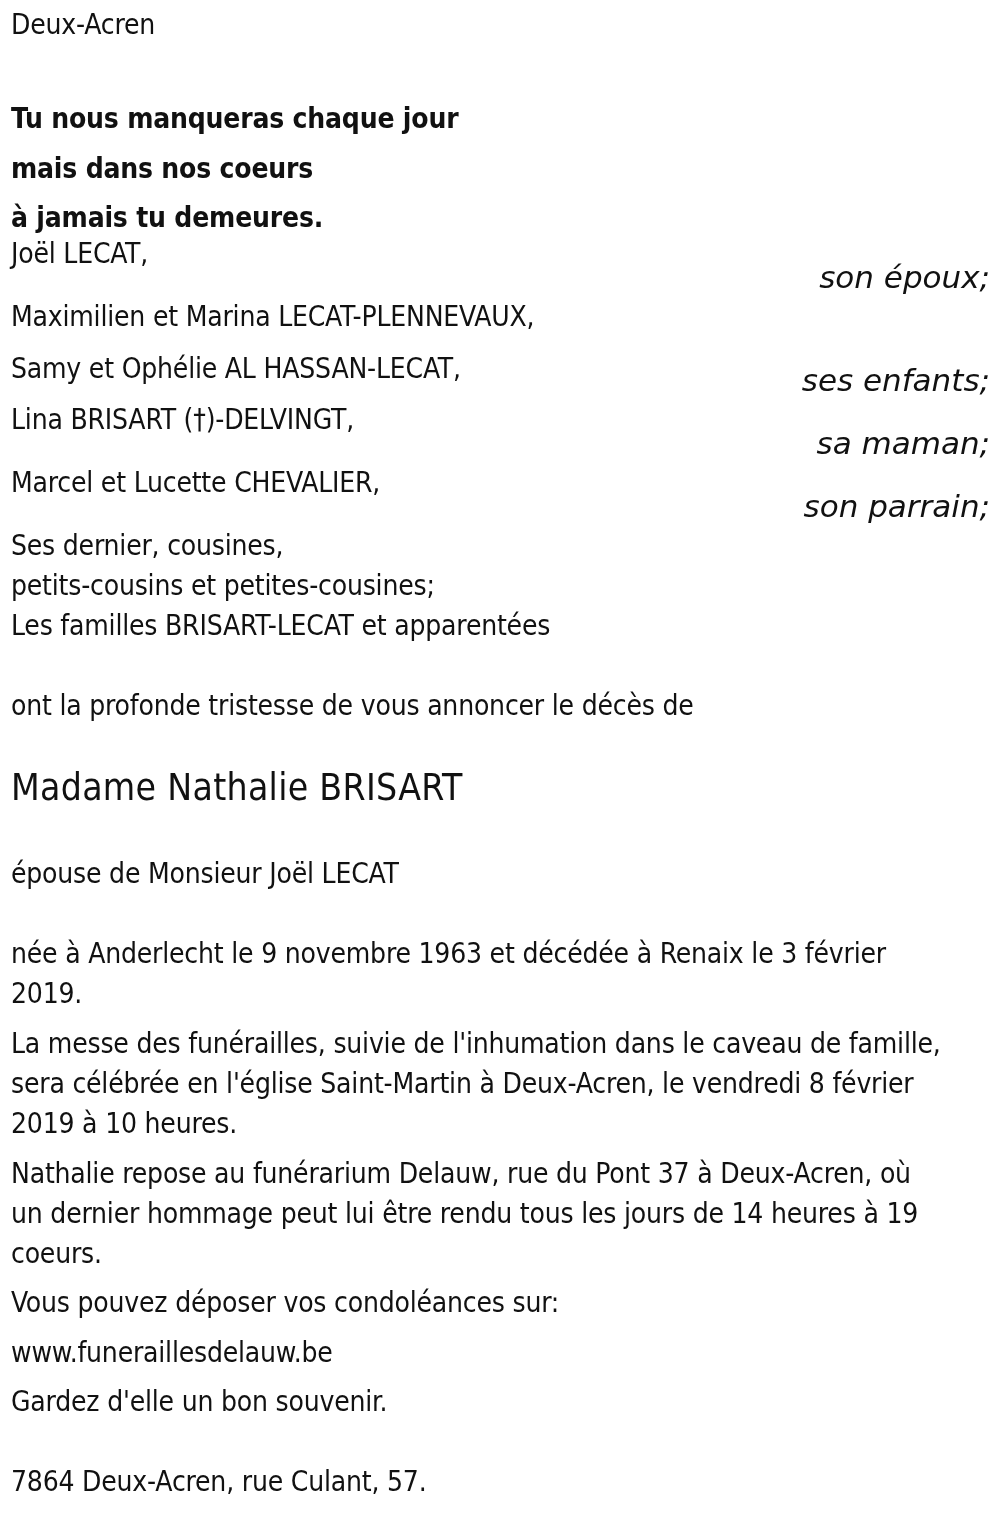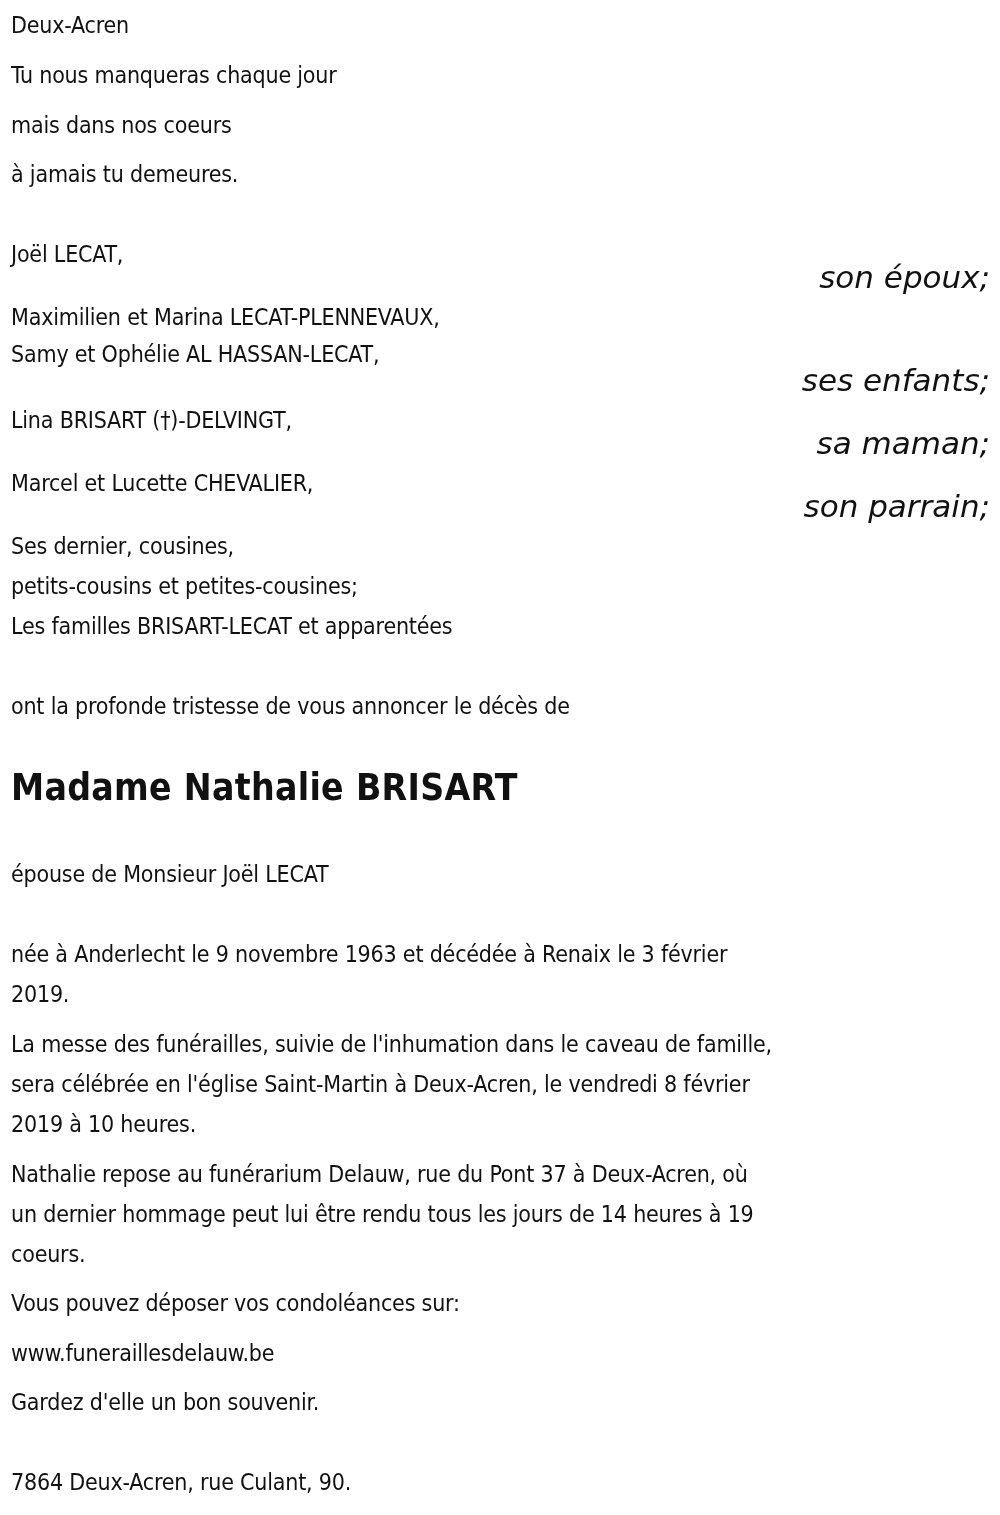--- a/index.html
+++ b/index.html
@@ -2,45 +2,45 @@
 <html><head>
   <meta charset="utf-8">
   <style>
     html, body { margin: 0; padding: 0; background: #ffffff; }
     body {
       width: 1000px; height: 1515px; position: relative; overflow: hidden;
       font-family: "DejaVu Sans", sans-serif; color: #111111;
     }
     .line {
       position: absolute; left: 11px; white-space: nowrap;
-      font-size: 23px; line-height: 30px; letter-spacing: -0.2px;
+      font-size: 28px; line-height: 30px; letter-spacing: -0.2px;
       font-stretch: condensed;
     }
-    .bold { font-weight: normal; }
+    .bold { font-weight: bold; margin-top: 44px; }
     .right {
       position: absolute; right: 10px; left: auto; white-space: nowrap;
       font-size: 31px; line-height: 28px; font-style: italic;
     }
-    .title { font-size: 37px; line-height: 44px; font-weight: bold; letter-spacing: 0.3px; }
+    .title { font-size: 37px; line-height: 44px; font-weight: normal; letter-spacing: 0.3px; }
   </style>
 </head>
 <body>
 
 <div>
   <div class="line" style="top:10px">Deux-Acren</div>
 
   <div class="line bold" style="top:60px">Tu nous manqueras chaque jour</div>
   <div class="line bold" style="top:110px">mais dans nos coeurs</div>
   <div class="line bold" style="top:159px">à jamais tu demeures.</div>
 
   <div class="line" style="top:239px">Joël LECAT,</div>
   <div class="right" style="top:263px">son époux;</div>
 
   <div class="line" style="top:302px">Maximilien et Marina LECAT-PLENNEVAUX,</div>
-  <div class="line" style="top:339px">Samy et Ophélie AL HASSAN-LECAT,</div>
+  <div class="line" style="top:354px">Samy et Ophélie AL HASSAN-LECAT,</div>
   <div class="right" style="top:366px">ses enfants;</div>
 
   <div class="line" style="top:405px">Lina BRISART (†)-DELVINGT,</div>
   <div class="right" style="top:429px">sa maman;</div>
 
   <div class="line" style="top:468px">Marcel et Lucette CHEVALIER,</div>
   <div class="right" style="top:492px">son parrain;</div>
 
   <div class="line" style="top:531px">Ses dernier, cousines,</div>
   <div class="line" style="top:571px">petits-cousins et petites-cousines;</div>
@@ -60,14 +60,14 @@
   <div class="line" style="top:1109px">2019 à 10 heures.</div>
 
   <div class="line" style="top:1159px">Nathalie repose au funérarium Delauw, rue du Pont 37 à Deux-Acren, où</div>
   <div class="line" style="top:1199px">un dernier hommage peut lui être rendu tous les jours de 14 heures à 19</div>
   <div class="line" style="top:1239px">coeurs.</div>
 
   <div class="line" style="top:1288px">Vous pouvez déposer vos condoléances sur:</div>
   <div class="line" style="top:1338px">www.funeraillesdelauw.be</div>
   <div class="line" style="top:1387px">Gardez d'elle un bon souvenir.</div>
 
-  <div class="line" style="top:1467px">7864 Deux-Acren, rue Culant, 90.</div>
+  <div class="line" style="top:1467px">7864 Deux-Acren, rue Culant, 57.</div>
 </div>
 
 </body></html>

